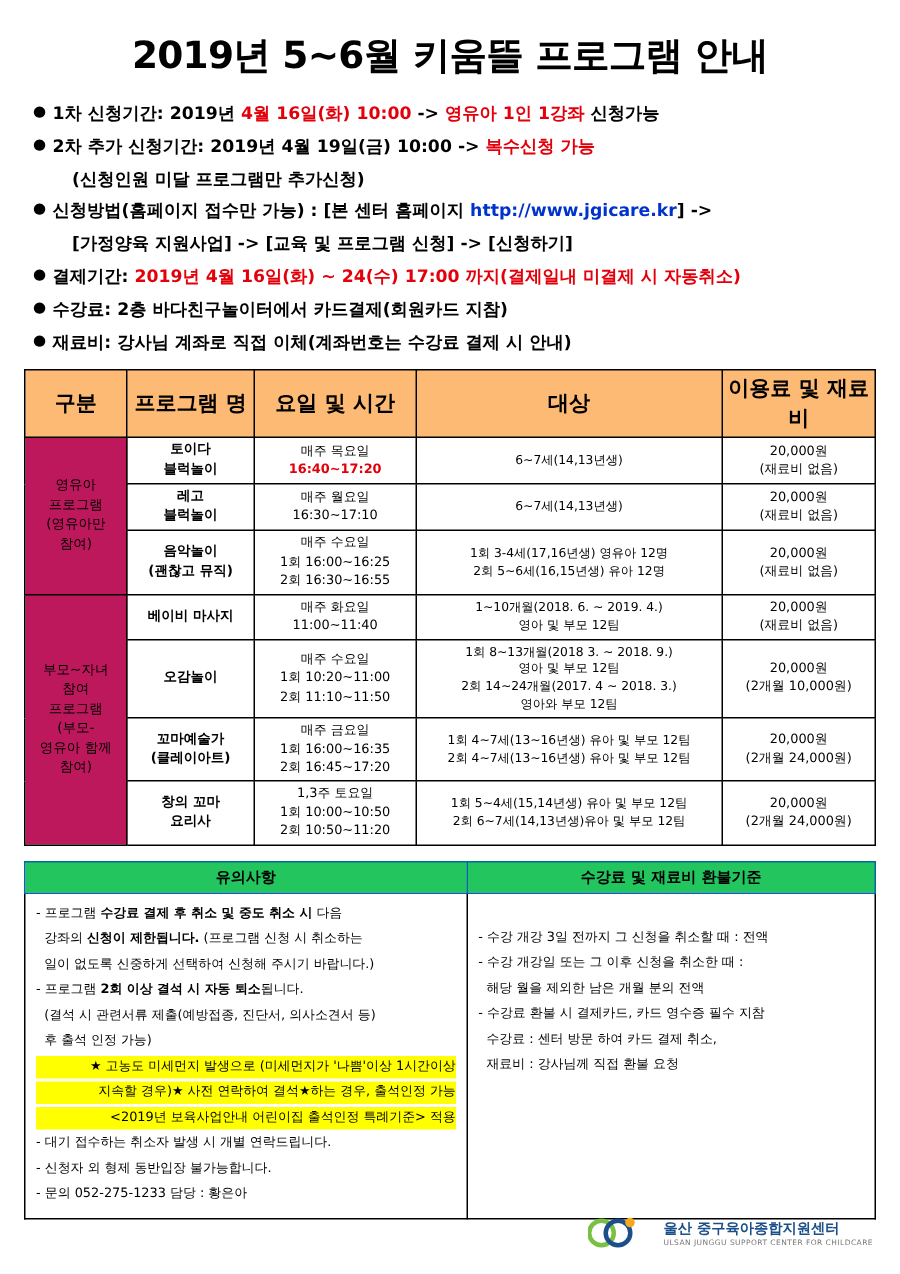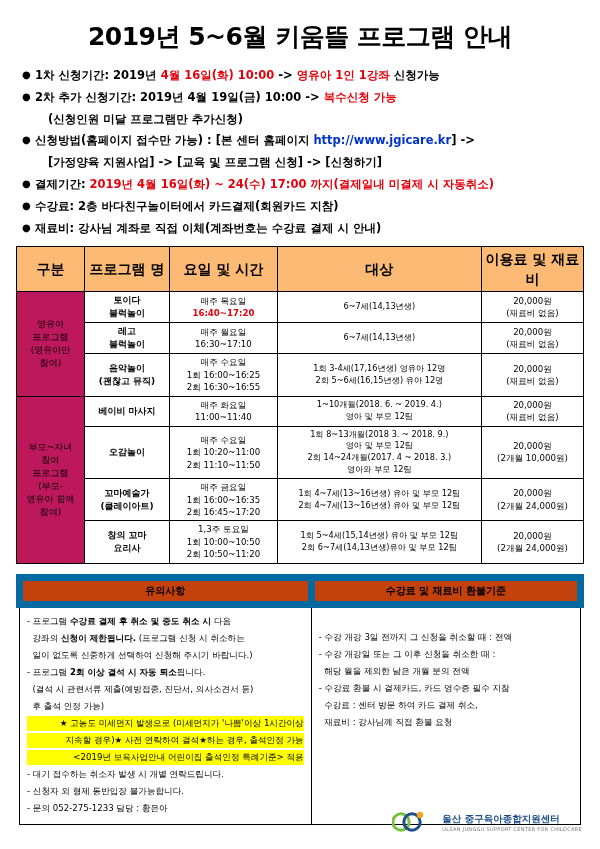--- a/index.html
+++ b/index.html
@@ -33,21 +33,21 @@
   table.prog th{background:#fdba74;font-weight:bold;font-size:14px;height:18px;margin-left:14px;}
   .grp{background:#be185d;font-weight:normal;font-size:9px;}
   .cellname{font-weight:bold;font-size:9px;}
   .sm{font-size:8.2px;}
   .redb{color:#e3000b;font-weight:bold;}
 
   table.note{
     width:100%;border-collapse:collapse;margin-top:10px;font-size:8.6px;table-layout:fixed;
   }
   table.note th{
-    border:7px solid #0369a1;background:#c2410c;font-weight:bold;font-size:10px;padding:3px;text-align:center;
+    border:1px solid #0369a1;background:#22c55e;font-weight:bold;font-size:10px;padding:3px;text-align:center;
   }
   table.note td{border:1px solid #000;vertical-align:top;padding:6px 7px;line-height:1.75;}
   .nlist div{margin-bottom:2px;}
   .hl{background:#ffff00;text-align:right;}
 
   .footer{position:absolute;left:0;right:0;bottom:10px;height:40px;}
   .logo{position:absolute;right:18px;bottom:4px;display:flex;align-items:center;gap:16px;}
   .logo-mark{width:34px;height:26px;position:relative;}
   .logo-txt .l1{font-size:9.5px;font-weight:bold;color:#1b4f8a;}
   .logo-txt .l2{font-size:5px;color:#777;letter-spacing:0.3px;}

